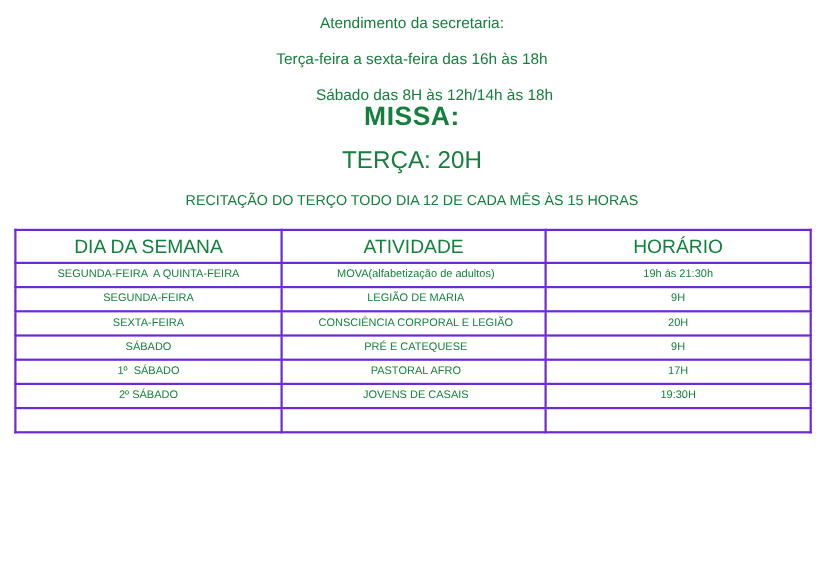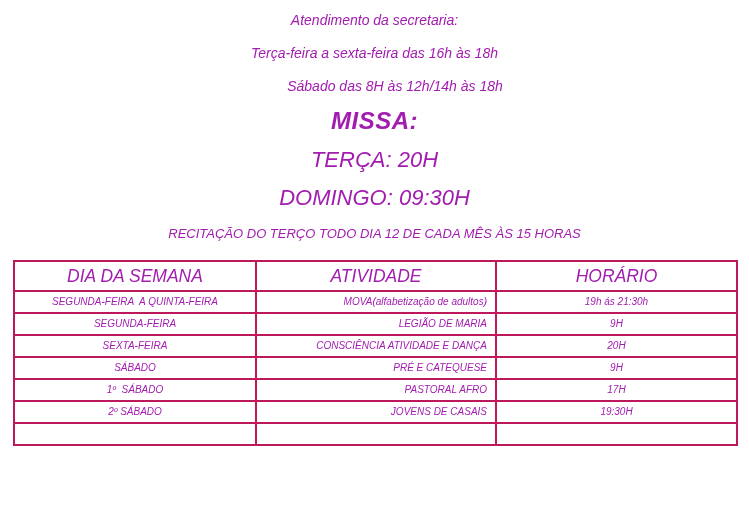--- a/index.html
+++ b/index.html
@@ -5,39 +5,37 @@
   html, body {
     margin: 0;
     padding: 0;
     background: #ffffff;
   }
   .page {
     position: relative;
     width: 749px;
     height: 516px;
     background: #ffffff;
-    color: #a21caf;
+    color: #15803d;
     font-family: "Liberation Sans", "DejaVu Sans", sans-serif;
     overflow: hidden;
-    font-style: italic;
   }
   .line {
     margin: 0;
     text-align: center;
     white-space: pre-wrap;
   }
   .intro-line {
     font-size: 14px;
     line-height: 16px;
   }
   #intro-title   { padding-top: 12px; }
   #intro-weekdays { margin-top: 17px; }
   #intro-saturday { margin-top: 17px; padding-left: 41px; }
   #missa-heading {
-    margin-top: 14px;
     font-size: 24px;
     line-height: 26px;
     font-weight: 800;
     letter-spacing: 0.5px;
   }
   .missa-line {
     font-size: 22px;
     line-height: 19px;
   }
   #missa-tuesday { margin-top: 16px; }
@@ -49,63 +47,61 @@
   }
   table.schedule {
     border-collapse: collapse;
     table-layout: fixed;
     width: 723px;
     margin: 16px 0 0 13px;
     border: 2px solid #000000;
   }
   table.schedule th,
   table.schedule td {
-    border: 2px solid #be185d;
+    border: 2px solid #6d28d9;
     text-align: center;
     vertical-align: middle;
     overflow: hidden;
   }
   table.schedule th {
     font-weight: normal;
     font-size: 17.5px;
     height: 26px;
     line-height: 22px;
   }
   table.schedule td {
     font-size: 10px;
     line-height: 18px;
     height: 18px;
     padding: 1px 2px;
     white-space: pre-wrap;
   }
   table.schedule td:nth-child(2) {
     padding-left: 12px;
     padding-right: 8px;
-    text-align: right;
   }
   .col-dia      { width: 242px; }
   .col-atividade{ width: 240px; }
   .col-horario  { width: 241px; }
 </style>
 </head>
 <body>
 
 <div class="page">
 
   <p class="line intro-line" id="intro-title">Atendimento da secretaria:</p>
 
   <p class="line intro-line" id="intro-weekdays">Terça-feira a sexta-feira das 16h às 18h</p>
 
   <p class="line intro-line" id="intro-saturday">Sábado das 8H às 12h/14h às 18h</p>
 
   <p class="line" id="missa-heading">MISSA:</p>
 
   <p class="line missa-line" id="missa-tuesday">TERÇA: 20H</p>
 
-  <p class="line missa-line" id="missa-sunday">DOMINGO: 09:30H</p>
 
   <p class="line" id="recitation-note">RECITAÇÃO DO TERÇO TODO DIA 12 DE CADA MÊS ÀS 15 HORAS</p>
 
   <table class="schedule">
     <colgroup>
       <col class="col-dia">
       <col class="col-atividade">
       <col class="col-horario">
     </colgroup>
     <thead>
@@ -121,21 +117,21 @@
           <td>MOVA(alfabetização de adultos)</td>
           <td>19h ás 21:30h</td>
         </tr>
         <tr>
           <td>SEGUNDA-FEIRA</td>
           <td>LEGIÃO DE MARIA</td>
           <td>9H</td>
         </tr>
         <tr>
           <td>SEXTA-FEIRA</td>
-          <td>CONSCIÊNCIA ATIVIDADE E DANÇA</td>
+          <td>CONSCIÊNCIA CORPORAL E LEGIÃO</td>
           <td>20H</td>
         </tr>
         <tr>
           <td>SÁBADO</td>
           <td>PRÉ E CATEQUESE</td>
           <td>9H</td>
         </tr>
         <tr>
           <td>1º  SÁBADO</td>
           <td>PASTORAL AFRO</td>

